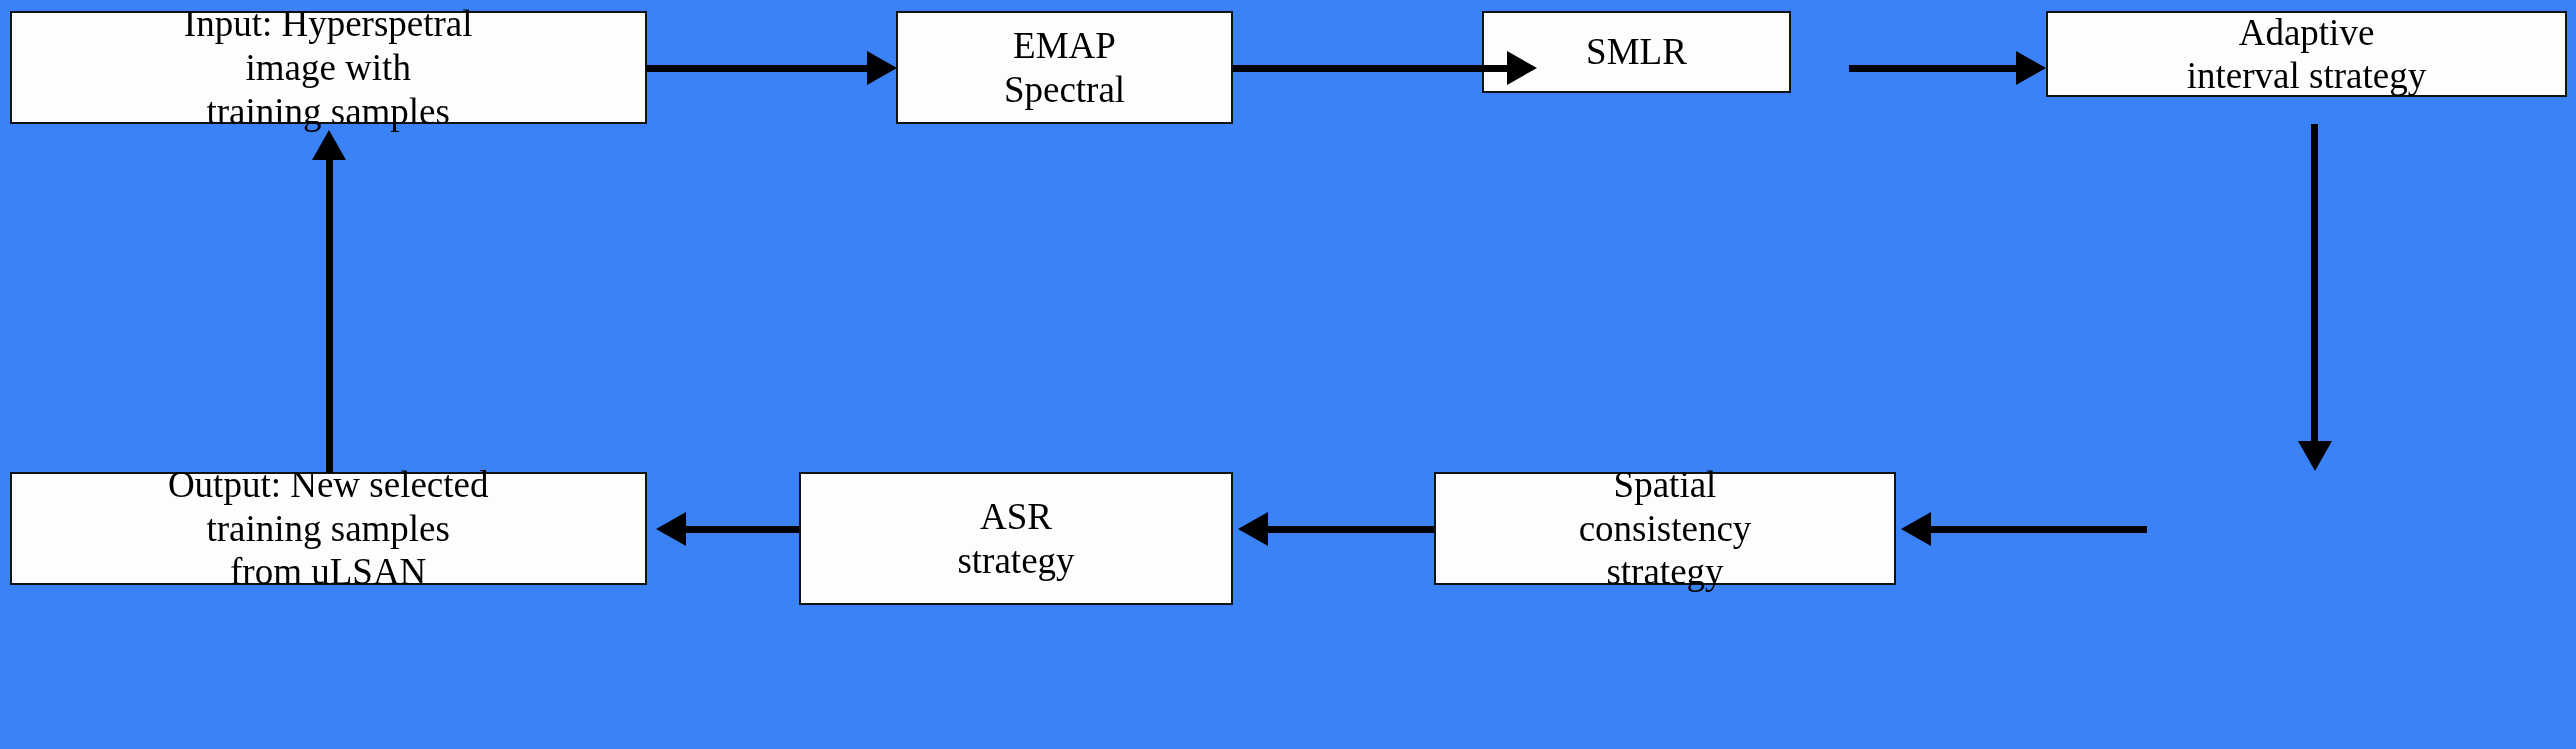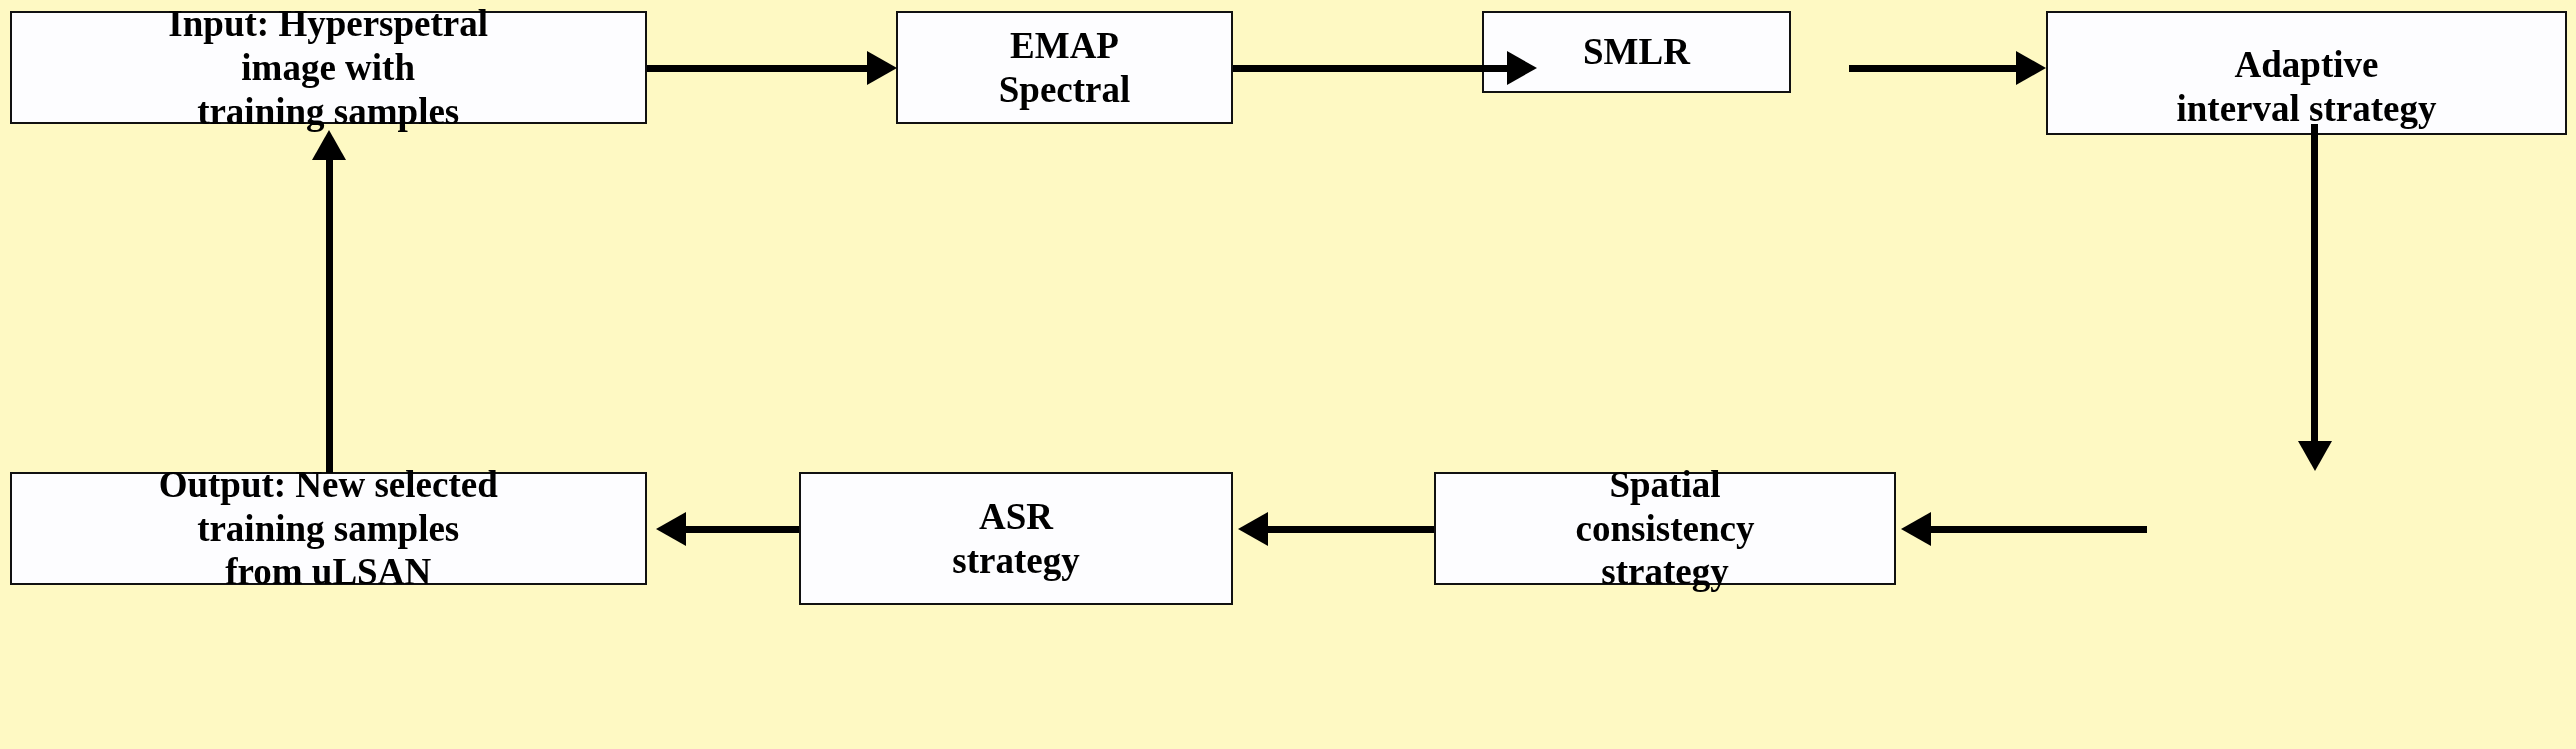--- a/index.html
+++ b/index.html
@@ -4,24 +4,23 @@
 <style>
   html, body {
     margin: 0;
     padding: 0;
     background: #ffffff;
   }
   #canvas {
     position: relative;
     width: 2576px;
     height: 750px;
-    background: #fef9c3;
+    background: #3b82f6;
     overflow: hidden;
     font-family: "Liberation Serif", "DejaVu Serif", serif;
-    font-weight: bold;
   }
   .node {
     position: absolute;
     box-sizing: border-box;
     border: 2.2px solid #111111;
     background: #fdfdff;
     display: flex;
     align-items: center;
     justify-content: center;
     text-align: center;
@@ -32,21 +31,21 @@
   .node .label {
     display: block;
     width: 100%;
     white-space: pre-line;
   }
 
   
   #node-input            { left: 9.7px;   top: 11.2px;  width: 637px; height: 113px; font-size: 37px; }
   #node-emap             { left: 896px; top: 11.2px;  width: 337px; height: 113px; font-size: 37px; justify-content: flex-end; }
   #node-smlr             { left: 1482px; top: 11.2px;  width: 309px; height: 82px; font-size: 37px; }
-  #node-adaptive         { left: 2046px; top: 11.2px;  width: 521px; height: 124px; font-size: 37px; align-items: flex-end; }
+  #node-adaptive         { left: 2046px; top: 11.2px;  width: 521px; height: 86px; font-size: 37px; }
 
   #node-output           { left: 9.7px;   top: 472px; width: 637px; height: 113px; font-size: 37px; }
   #node-asr              { left: 799px; top: 472px; width: 434px; height: 133px; font-size: 37px; }
   #node-spatial          { left: 1434px; top: 472px; width: 462px; height: 113px; font-size: 37px; }
   #node-sani             { left: 2147px; top: 472px; width: 335px; height: 113px; font-size: 37px; }
 
   
   .edge { position: absolute; background: #000000; }
   .edge.h { height: 6.7px; }
   .edge.v { width: 6.7px; }

